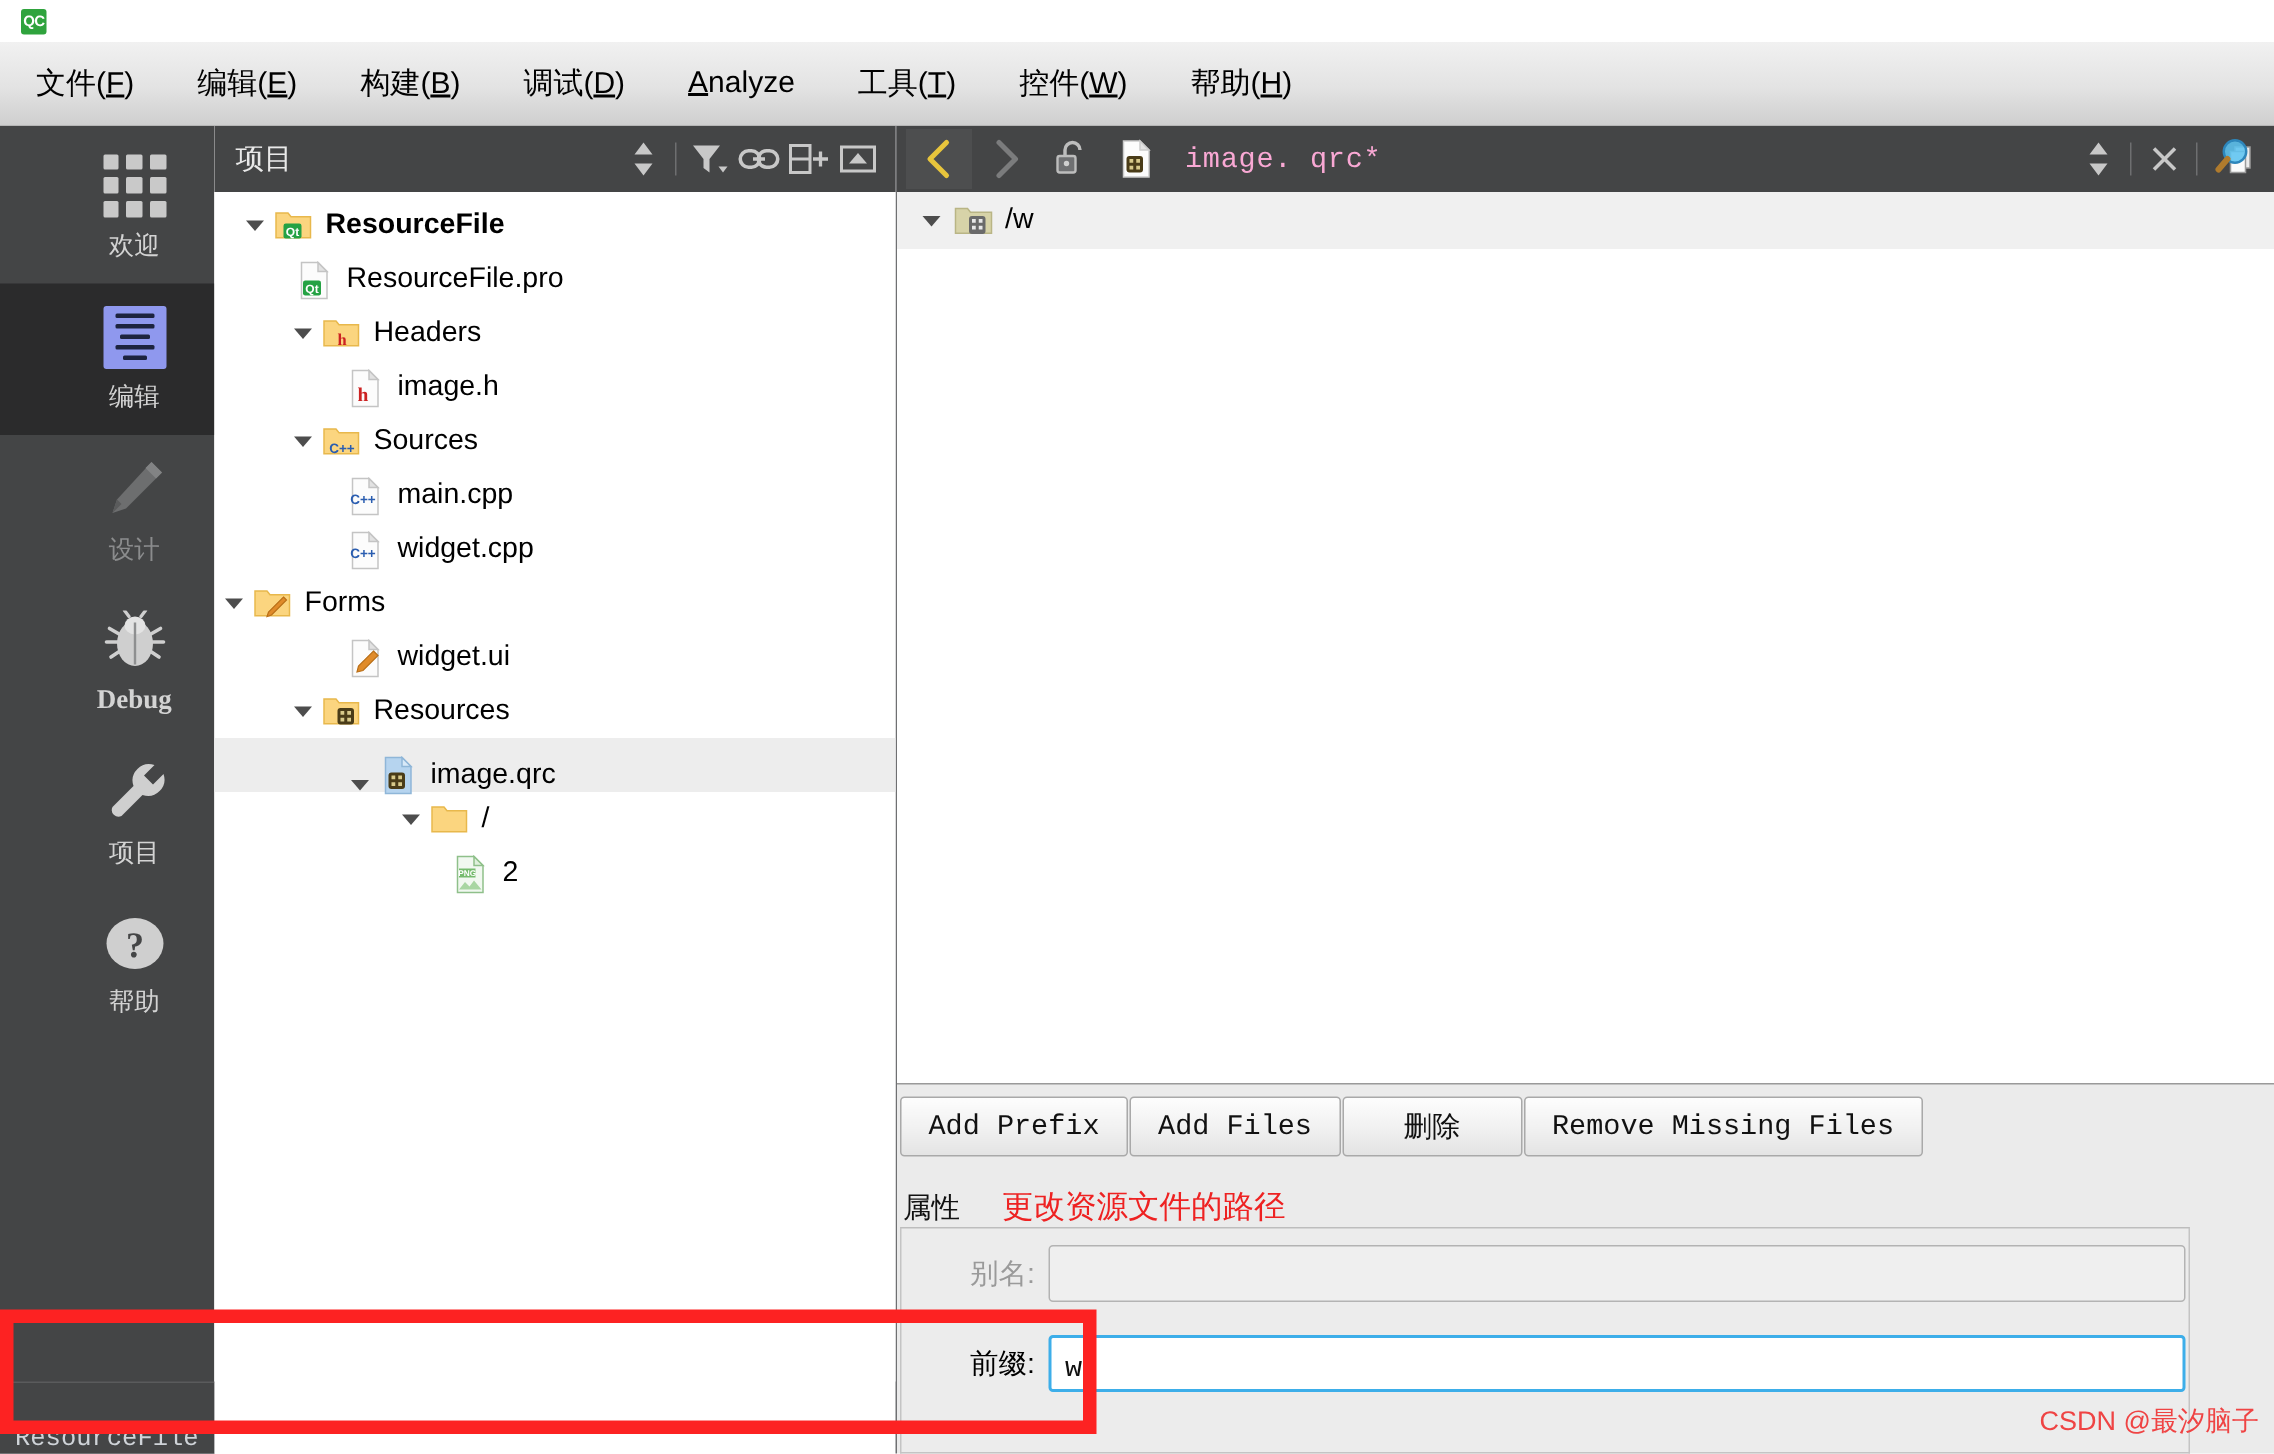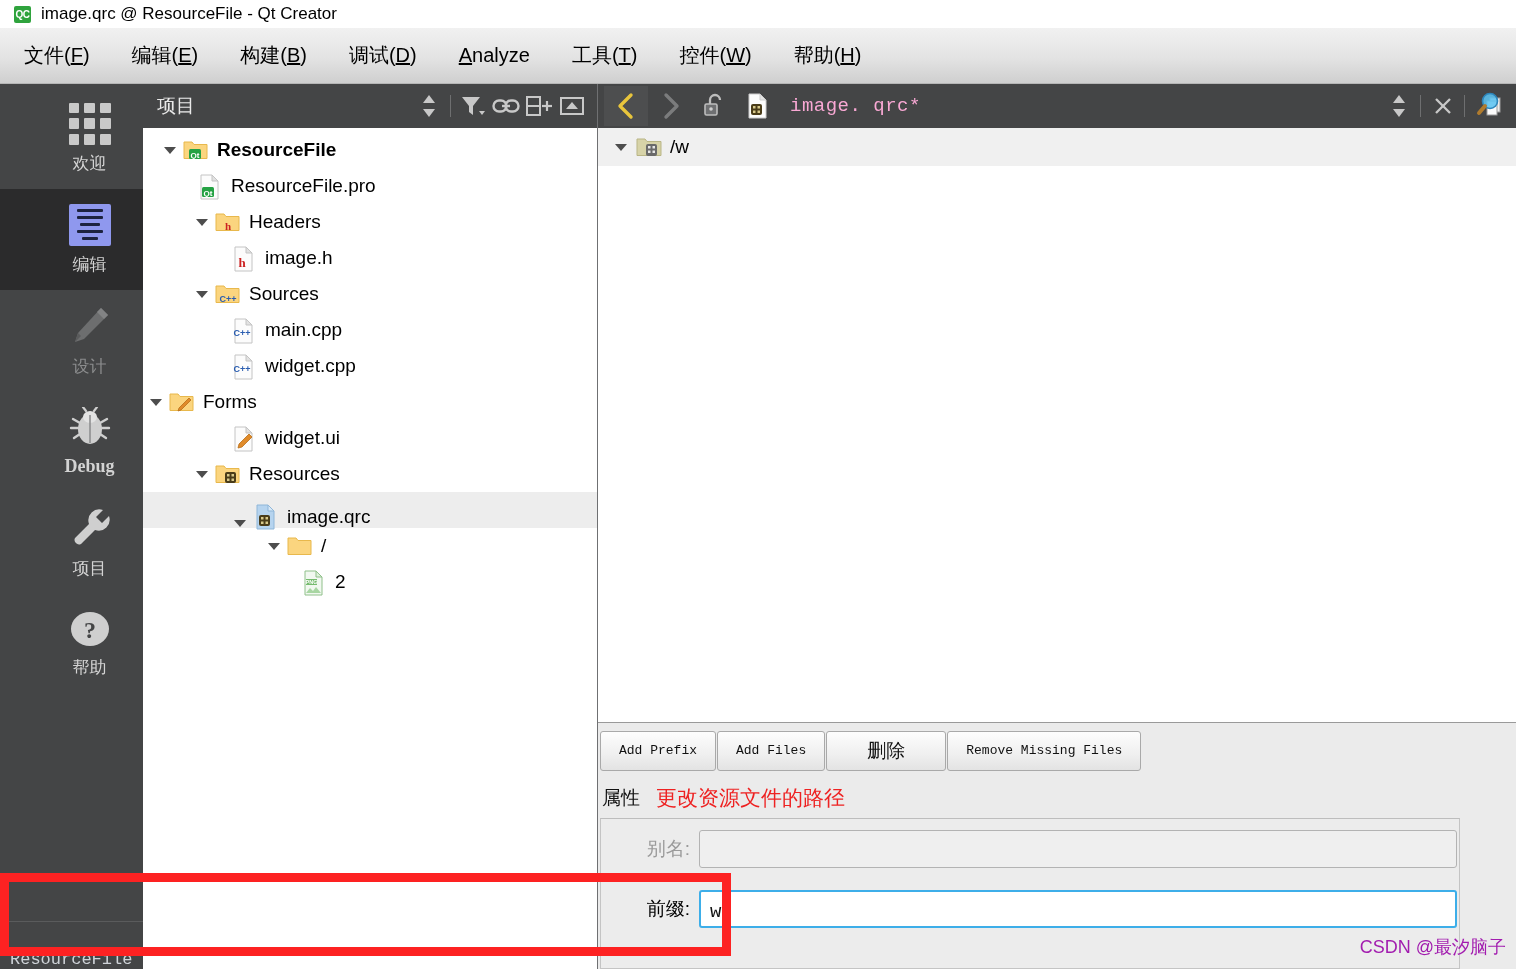--- a/index.html
+++ b/index.html
@@ -99,63 +99,62 @@
   .rrow{ height:38px; display:flex; align-items:center; font-size:19px; padding-left:8px; }
   .rrow.prefix{ background:#f0f0f0; }
   .rrow .arrow{ width:30px; display:flex; align-items:center; justify-content:center; }
 
   #btnrow{ position:absolute; top:638px; left:0; width:918px; height:56px;
            background:#ebebeb; border-top:1px solid #9a9a9a; display:flex;
            align-items:center; padding:0 0 0 2px; gap:1px; }
   .qbtn{
     height:40px; background:linear-gradient(to bottom,#fdfdfd,#efefef 60%,#e3e3e3);
     border:1px solid #a9a9a9; border-radius:3px;
-    font-family:"Liberation Mono", monospace; font-size:13px; color:#111;
+    font-family:"Liberation Mono", monospace; font-size:19px; color:#111;
     display:flex; align-items:center; justify-content:center; cursor:pointer;
     padding:0 18px; white-space:nowrap;
   }
   .qbtn.cn{ font-family:"Liberation Sans", sans-serif; font-size:19px; padding:0 40px; }
 
   #propsec{ position:absolute; top:694px; left:0; width:918px; height:191px; background:#ebebeb; }
-  #proptitle{ height:40px; display:flex; align-items:center; padding-left:4px; gap:16px; }
+  #proptitle{ height:40px; display:flex; align-items:flex-end; padding-left:4px; gap:28px; }
   #proptitle .ptxt{ font-size:19px; color:#111; }
   #proptitle .pred{ font-size:21px; color:#ee2222; }
 
   #propform{ position:absolute; top:40px; left:2px; width:860px; height:151px;
              background:#ececec; border:1px solid #c4c4c4; border-top:1px solid #bdbdbd; }
   .frow{ display:flex; align-items:center; height:60px; padding-left:12px; }
   .flabel{ width:86px; text-align:right; font-size:19px; padding-right:9px; }
   .flabel.dim{ color:#9a9a9a; }
   .finput{ flex:1; height:38px; background:#efefef; border:1px solid #b3b3b3; border-radius:3px; margin-right:2px;}
   .finput.focused{ background:#ffffff; border:2px solid #3daee9; position:relative; }
   .finput .val{ position:absolute; left:9px; top:6px; font-family:"Liberation Mono", monospace;
                 font-size:19px; color:#111; }
   .caret{ display:inline-block; width:2px; height:24px; background:#000; vertical-align:-5px; margin-left:1px;}
 
   #redbox{
     position:absolute; left:0px; top:873px; width:731px; height:83px;
     border:9px solid #fd2222; pointer-events:none; z-index:40;
   }
   #watermark{
-    position:absolute; right:10px; top:935px; font-size:18px; color:#a21caf;
+    position:absolute; right:10px; top:935px; font-size:18px; color:#ef4444;
     font-family:"Liberation Sans", sans-serif; z-index:45; white-space:nowrap;
   }
 
   .thumb{ width:28px; height:30px; background:#4aa3dd; position:relative; overflow:hidden; border-radius:1px;}
   .thumb .head{ position:absolute; left:9px; top:4px; width:11px; height:11px; background:#eed0b7; border-radius:50%;}
   .thumb .hair{ position:absolute; left:8px; top:2px; width:13px; height:7px; background:#2a2118; border-radius:7px 7px 0 0;}
   .thumb .body{ position:absolute; left:4px; top:15px; width:21px; height:16px; background:#f4f4f4; border-radius:4px 4px 0 0;}
   .thumb .collar{ position:absolute; left:12px; top:15px; width:5px; height:8px; background:#d9d9d9; transform:rotate(0deg);}
 </style>
 </head>
 <body>
 
 <div id="titlebar">
   <div class="qt-logo">QC</div>
-  <div class="title-text">image.qrc @ ResourceFile - Qt Creator</div>
 </div>
 
 <div id="menubar">
   <div class="menu-item"><span>文件(</span><span class="u">F</span><span>)</span></div>
   <div class="menu-item"><span>编辑(</span><span class="u">E</span><span>)</span></div>
   <div class="menu-item"><span>构建(</span><span class="u">B</span><span>)</span></div>
   <div class="menu-item"><span>调试(</span><span class="u">D</span><span>)</span></div>
   <div class="menu-item"><span></span><span class="u">A</span><span>nalyze</span></div>
   <div class="menu-item"><span>工具(</span><span class="u">T</span><span>)</span></div>
   <div class="menu-item"><span>控件(</span><span class="u">W</span><span>)</span></div>

